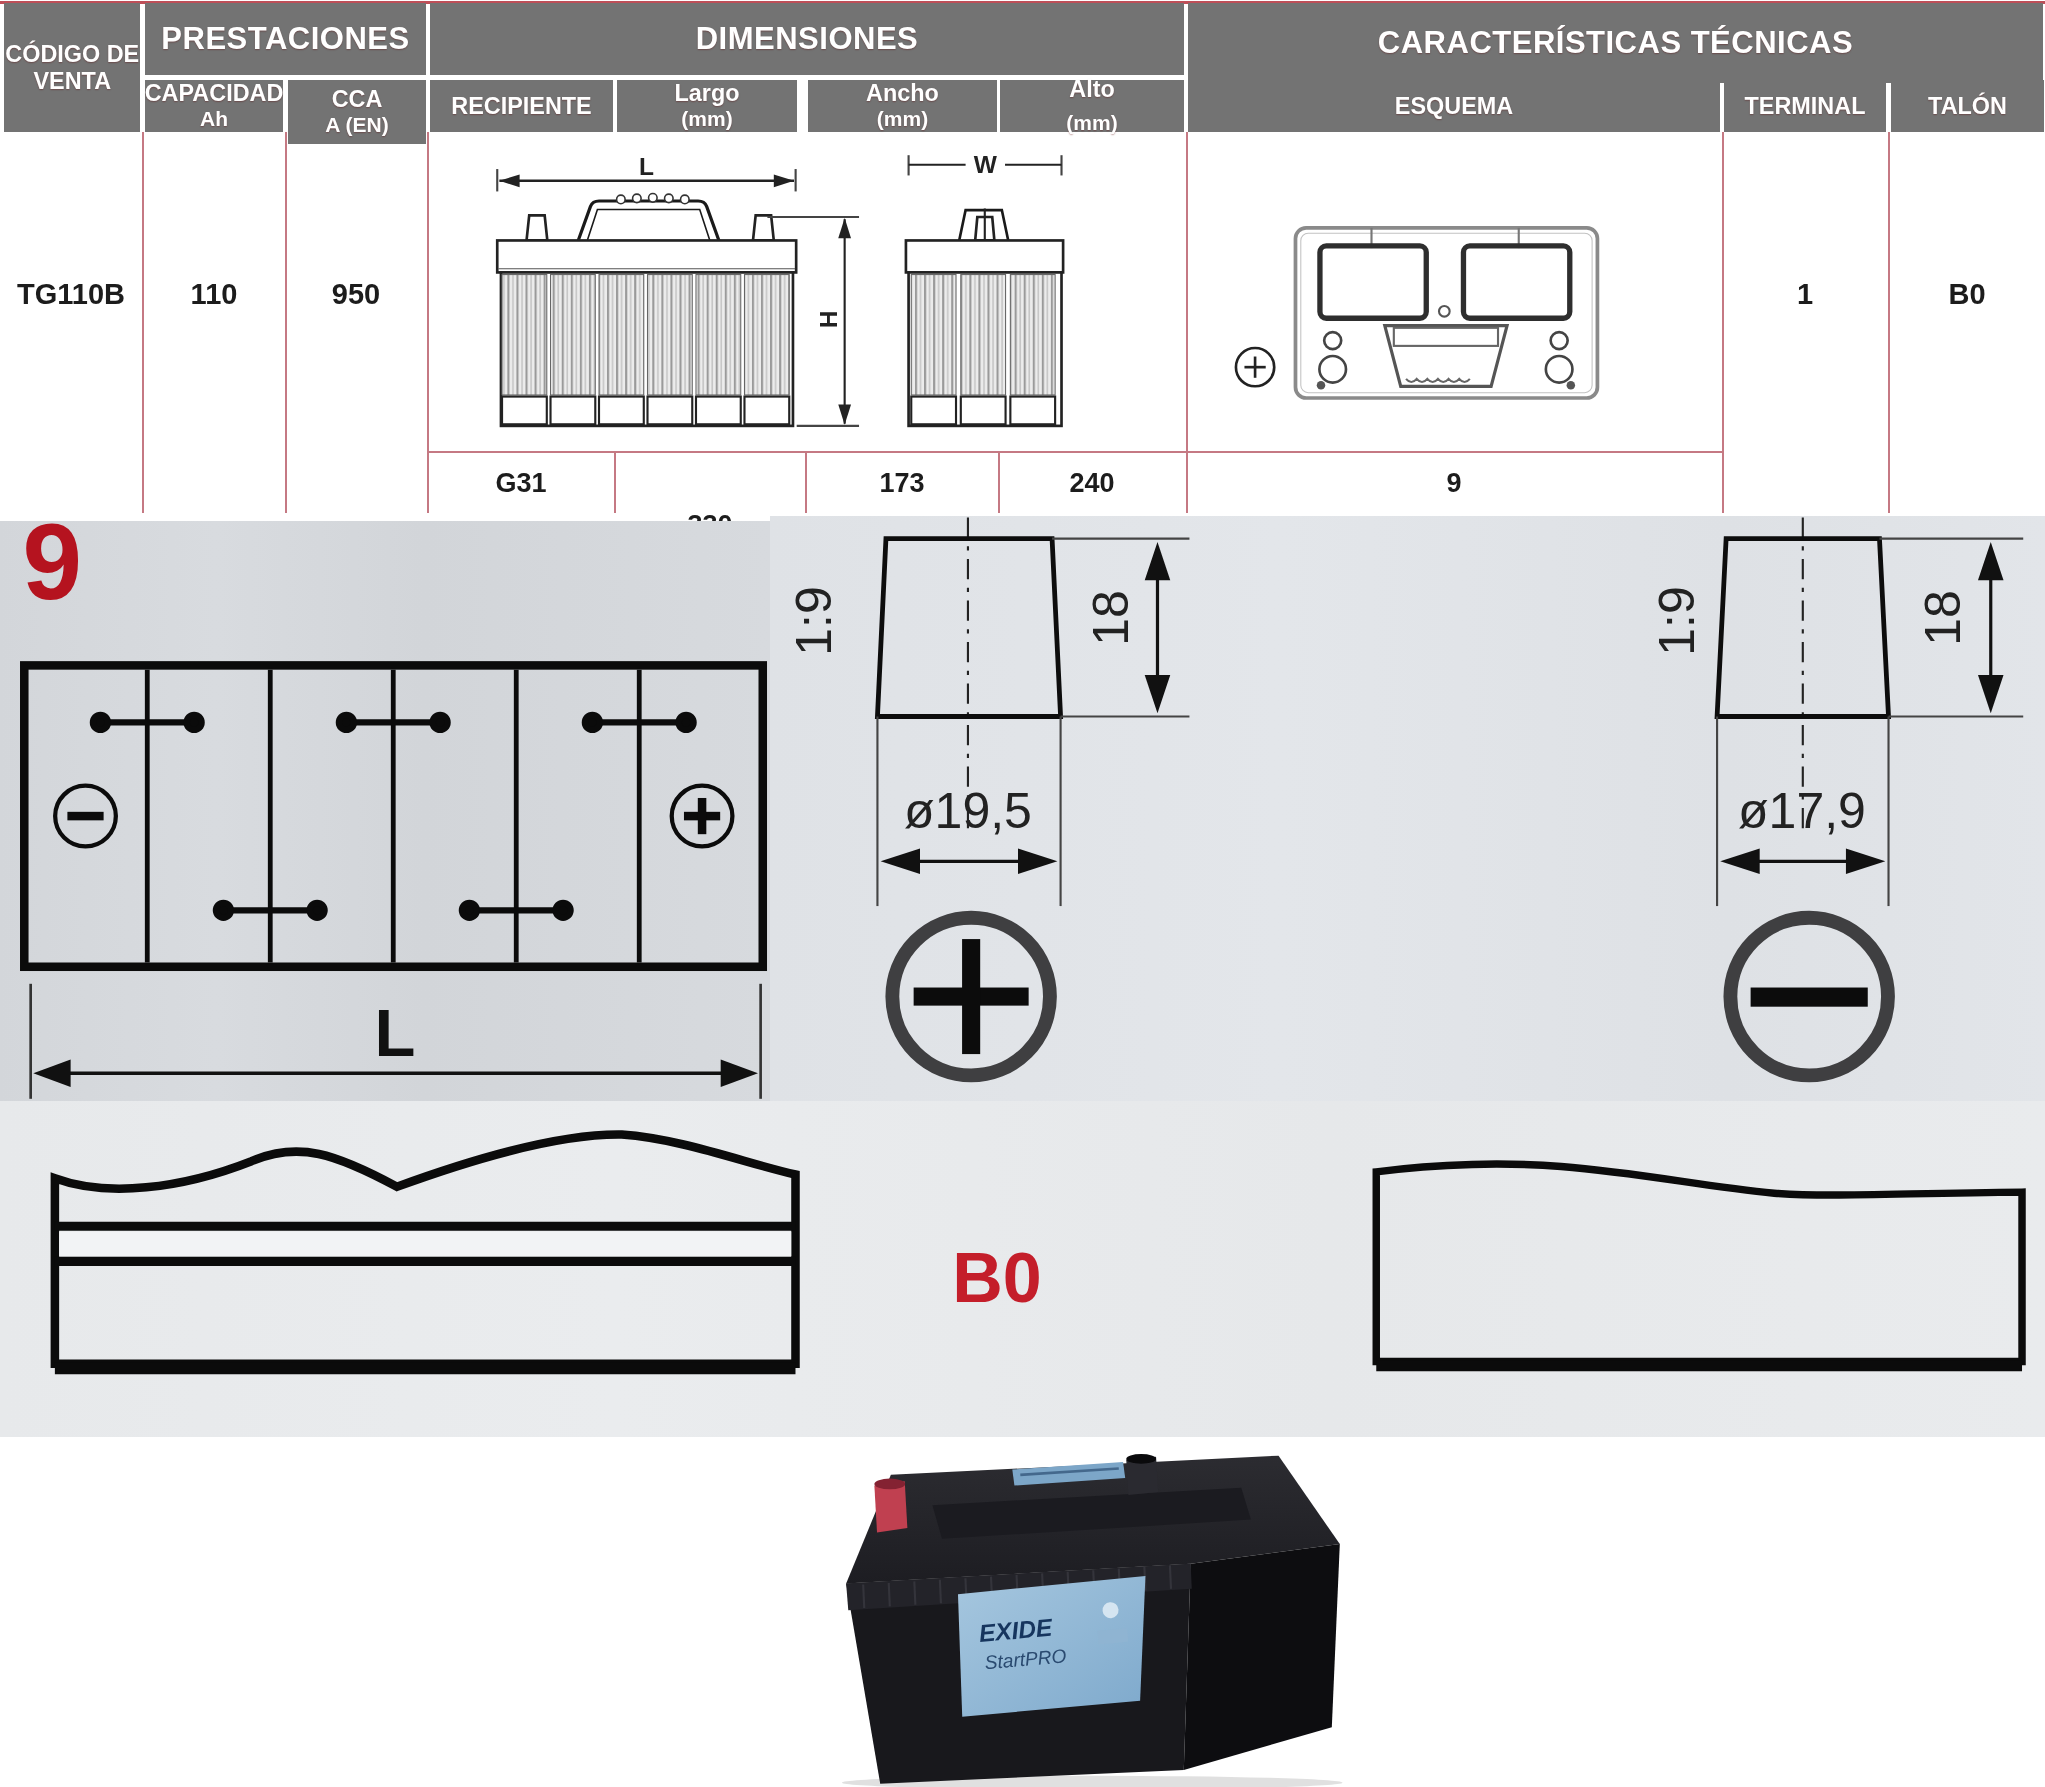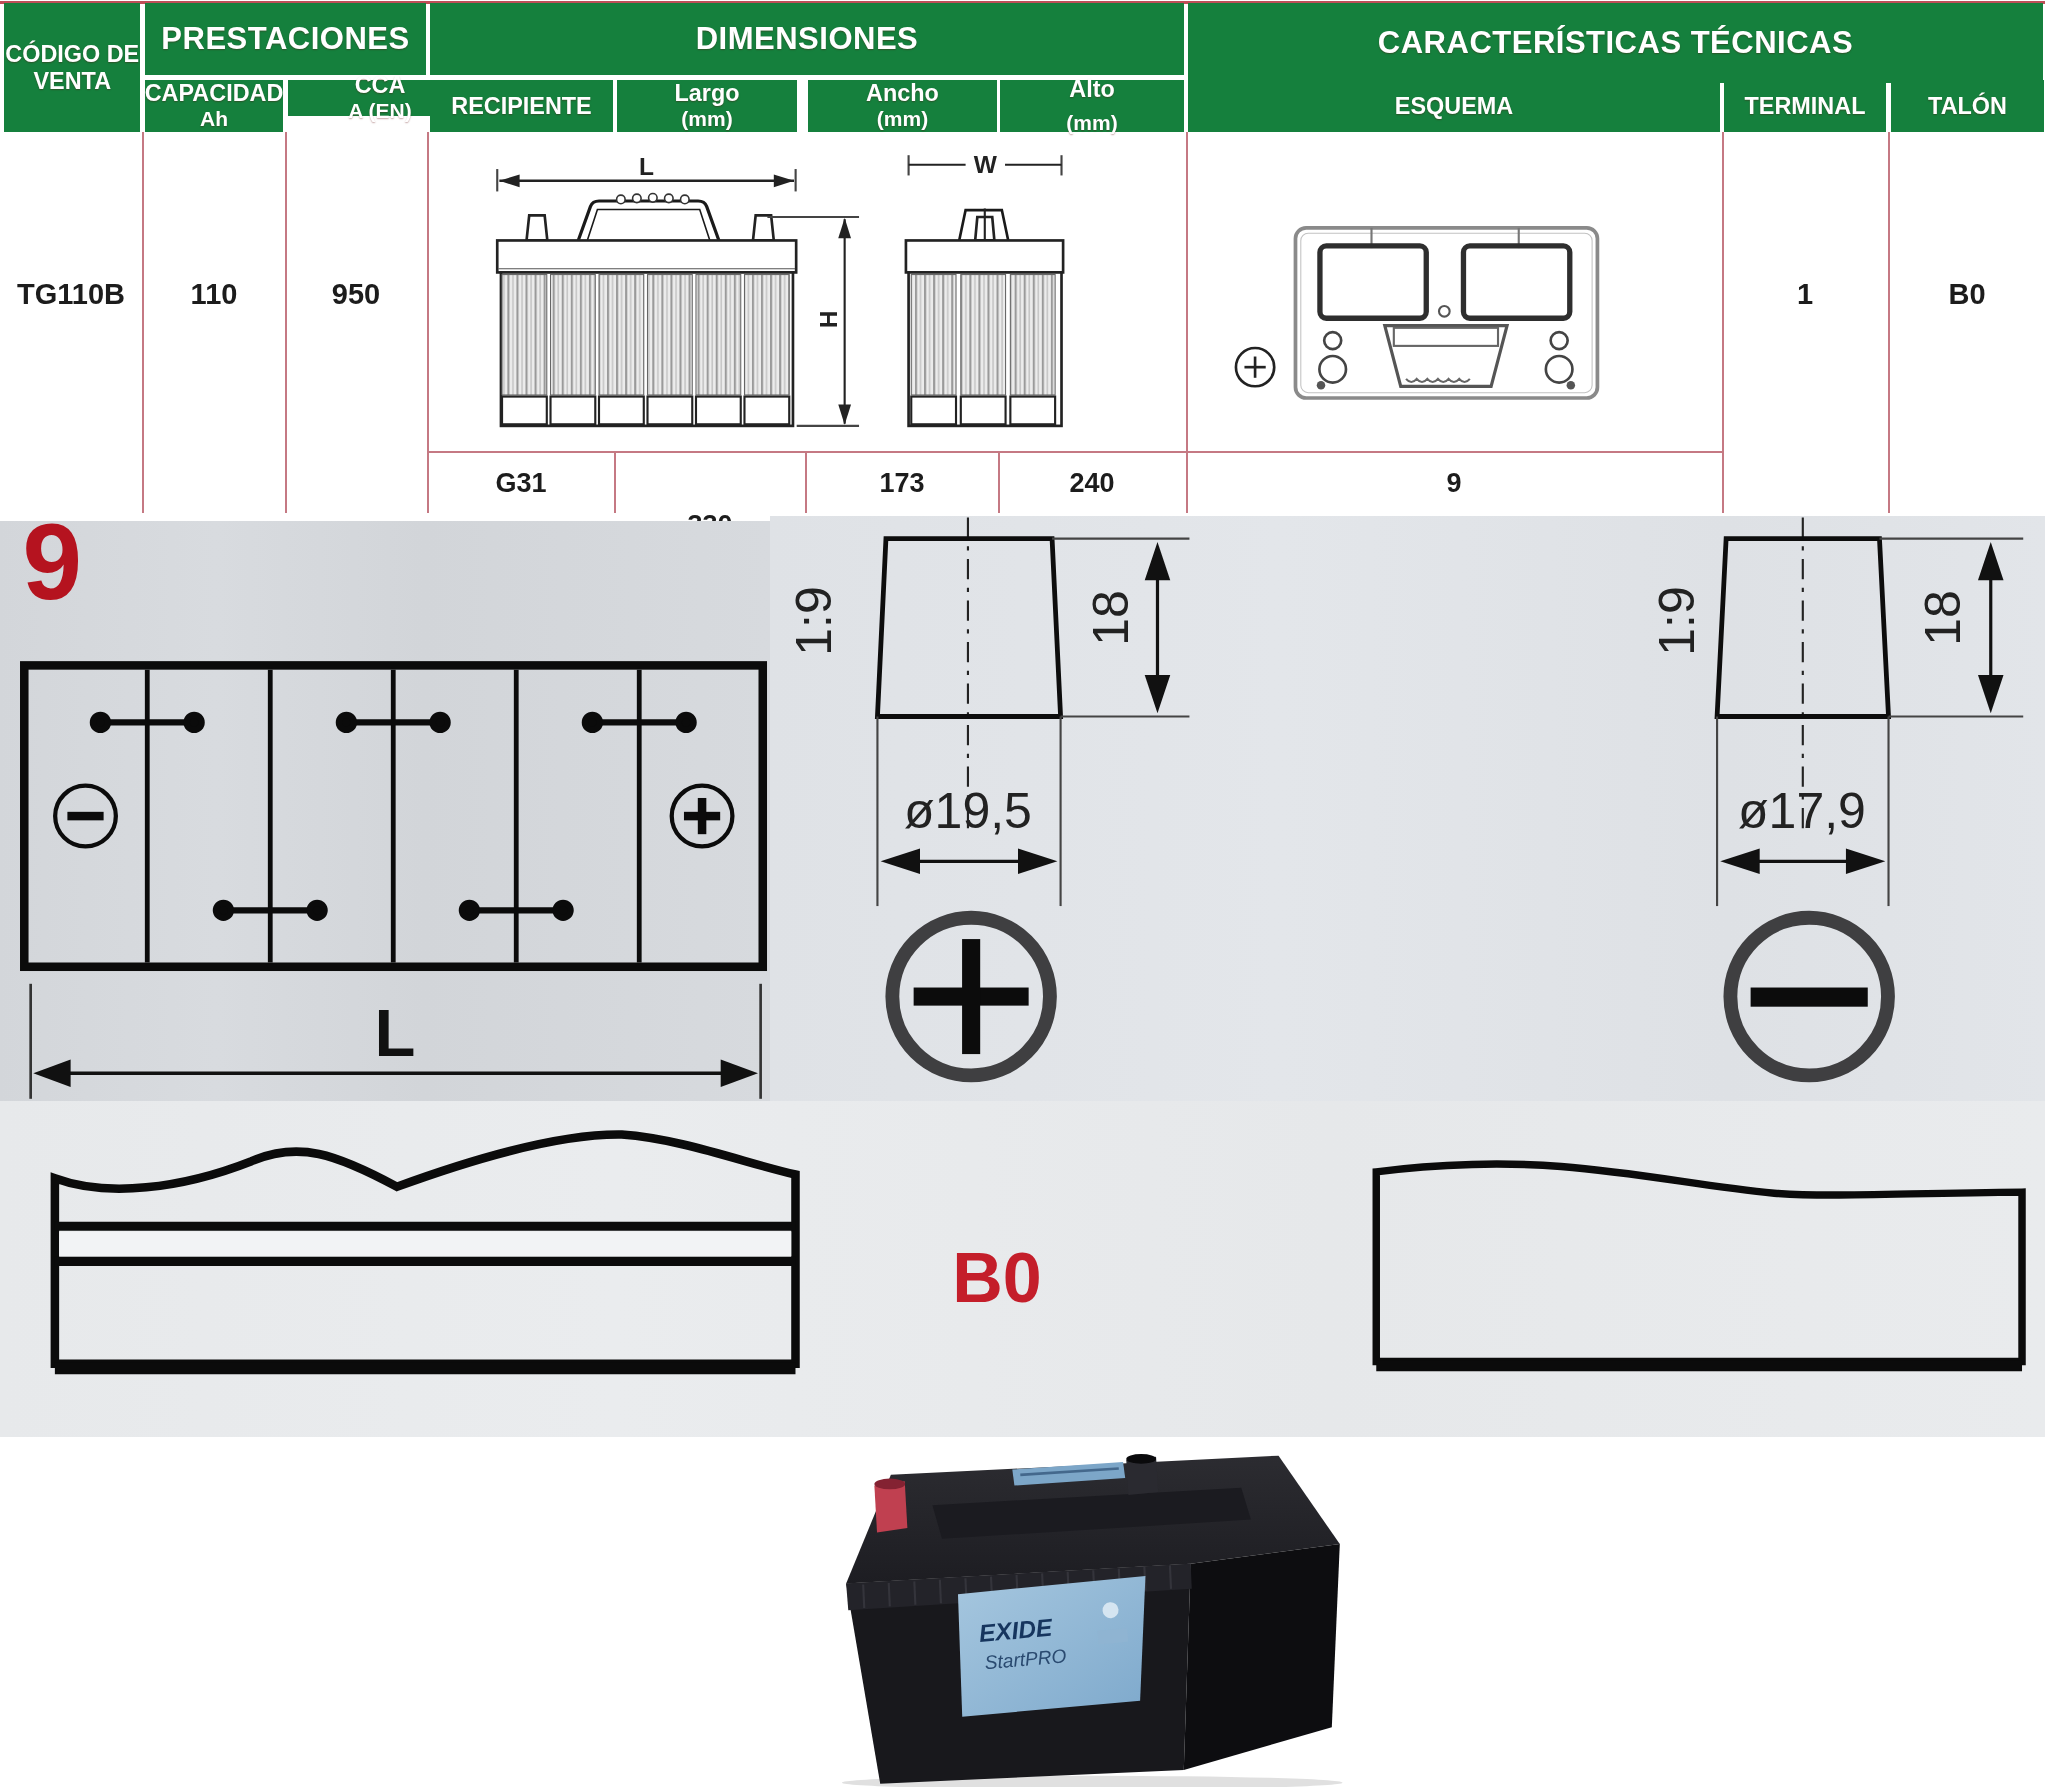--- a/index.html
+++ b/index.html
@@ -1,19 +1,19 @@
 <!DOCTYPE html>
 <html style="font-size:8.5px"><head>
 <meta charset="utf-8">
 <style>
   html,body{margin:0;padding:0;background:#ffffff;}
   #root{position:relative;width:2046px;height:1788px;background:#ffffff;overflow:hidden;
         font-family:"Liberation Sans",sans-serif;}
   
-  .hcell{position:absolute;background:#15803d;color:#ffffff;display:flex;flex-direction:column;
+  .hcell{position:absolute;background:#737373;color:#ffffff;display:flex;flex-direction:column;
          align-items:center;justify-content:center;text-align:center;font-weight:bold;
          text-shadow:0 1.1px 1.6px rgba(90,0,0,.35);line-height:1.15;}
   .h1{font-size:31px;letter-spacing:0.5px;}
   .h2{font-size:23.4px;}
   .h2s{font-size:21px;}
   
   .vline{position:absolute;width:1.6px;background:#c57983;}
   .hline{position:absolute;height:2.1px;background:#c57983;}
   .topstrip{position:absolute;left:0;top:1.1px;width:2046px;height:2.7px;background:#a81420;opacity:.75;}
   
@@ -56,21 +56,21 @@
     <div>DIMENSIONES</div>
   </div>
   <div class="hcell h1" style="left:1188px;top:3.2px;width:855px;height:80px;">
     <div>CARACTERÍSTICAS TÉCNICAS</div>
   </div>
 
   <div class="hcell" style="left:145px;top:80px;width:138px;height:52px;">
     <div class="h2">CAPACIDAD</div>
     <div class="h2s">Ah</div>
   </div>
-  <div class="hcell" style="left:288px;top:80px;width:138px;height:36px;padding-left:23px;">
+  <div class="hcell" style="left:288px;top:80px;width:138px;height:64px;">
     <div class="h2">CCA</div>
     <div class="h2s">A (EN)</div>
   </div>
   <div class="hcell h2" style="left:430px;top:80px;width:183px;height:52px;">
     <div>RECIPIENTE</div>
   </div>
   <div class="hcell" style="left:617px;top:80px;width:180px;height:52px;text-align:right;">
     <div class="h2">Largo</div>
     <div class="h2s">(mm)</div>
   </div>

